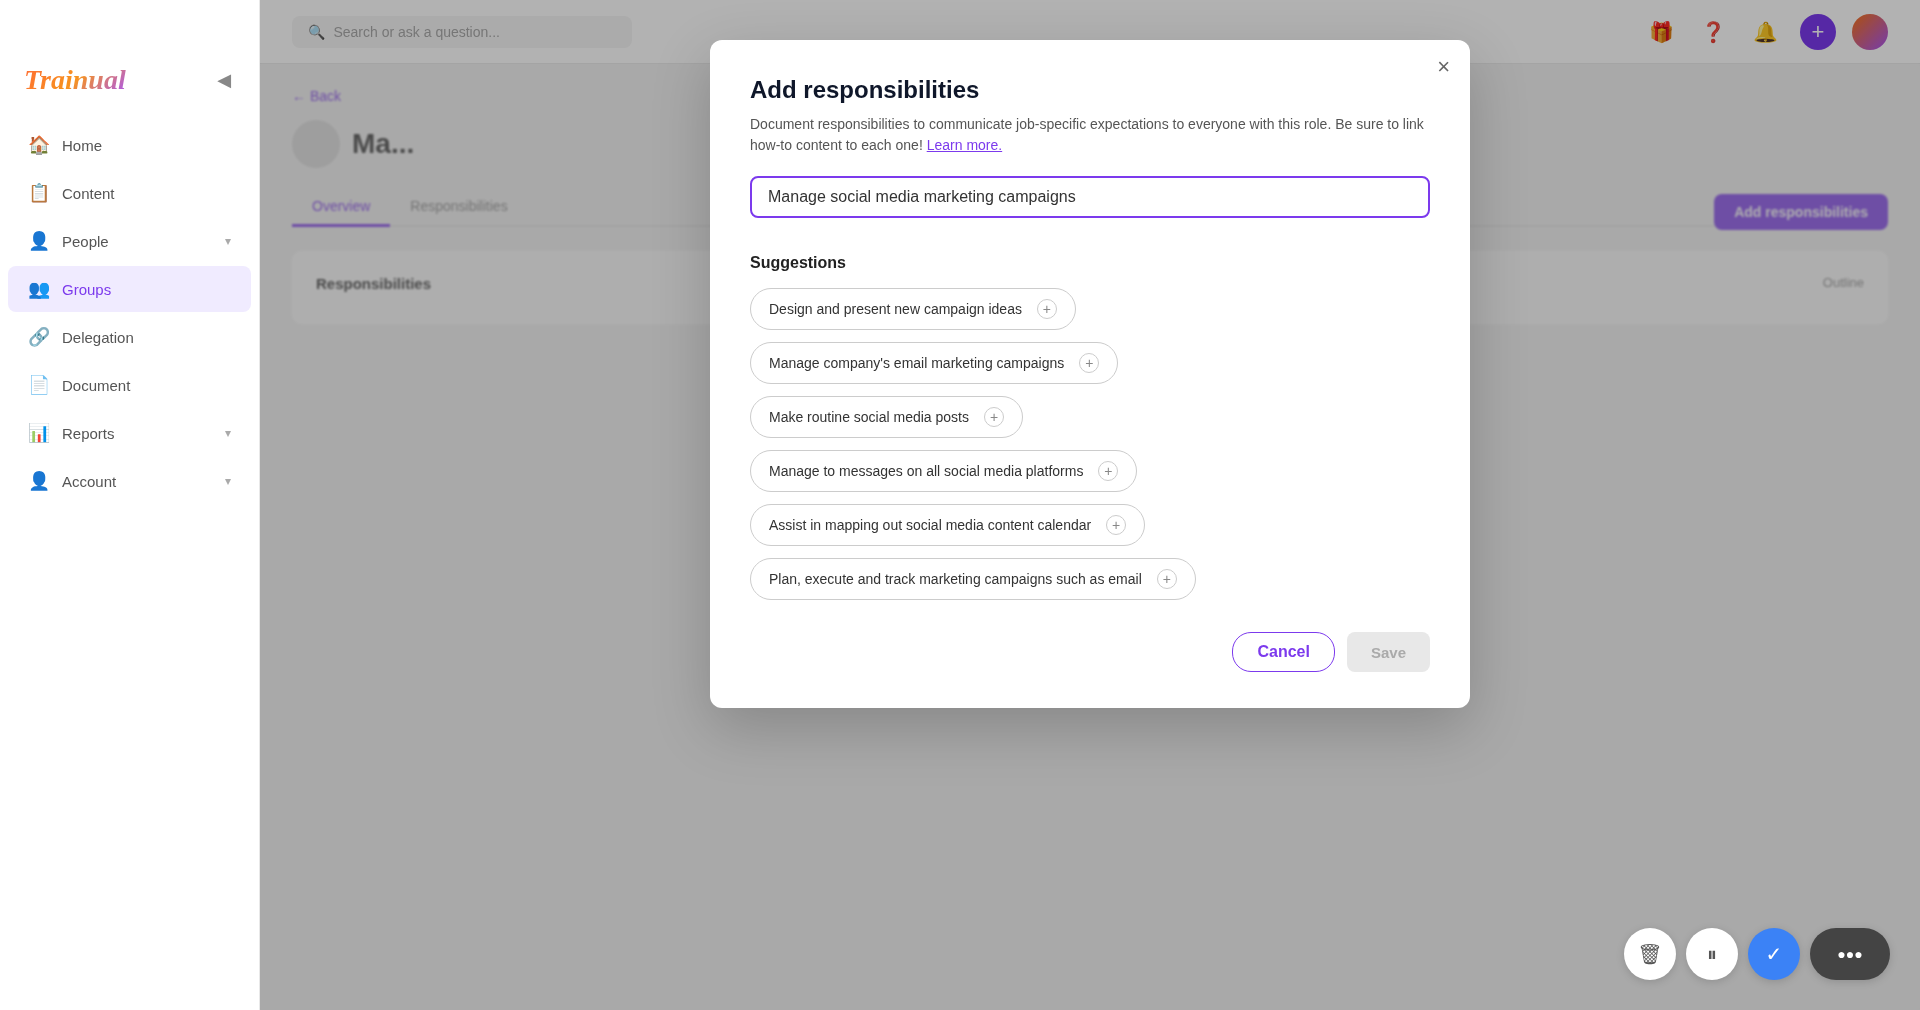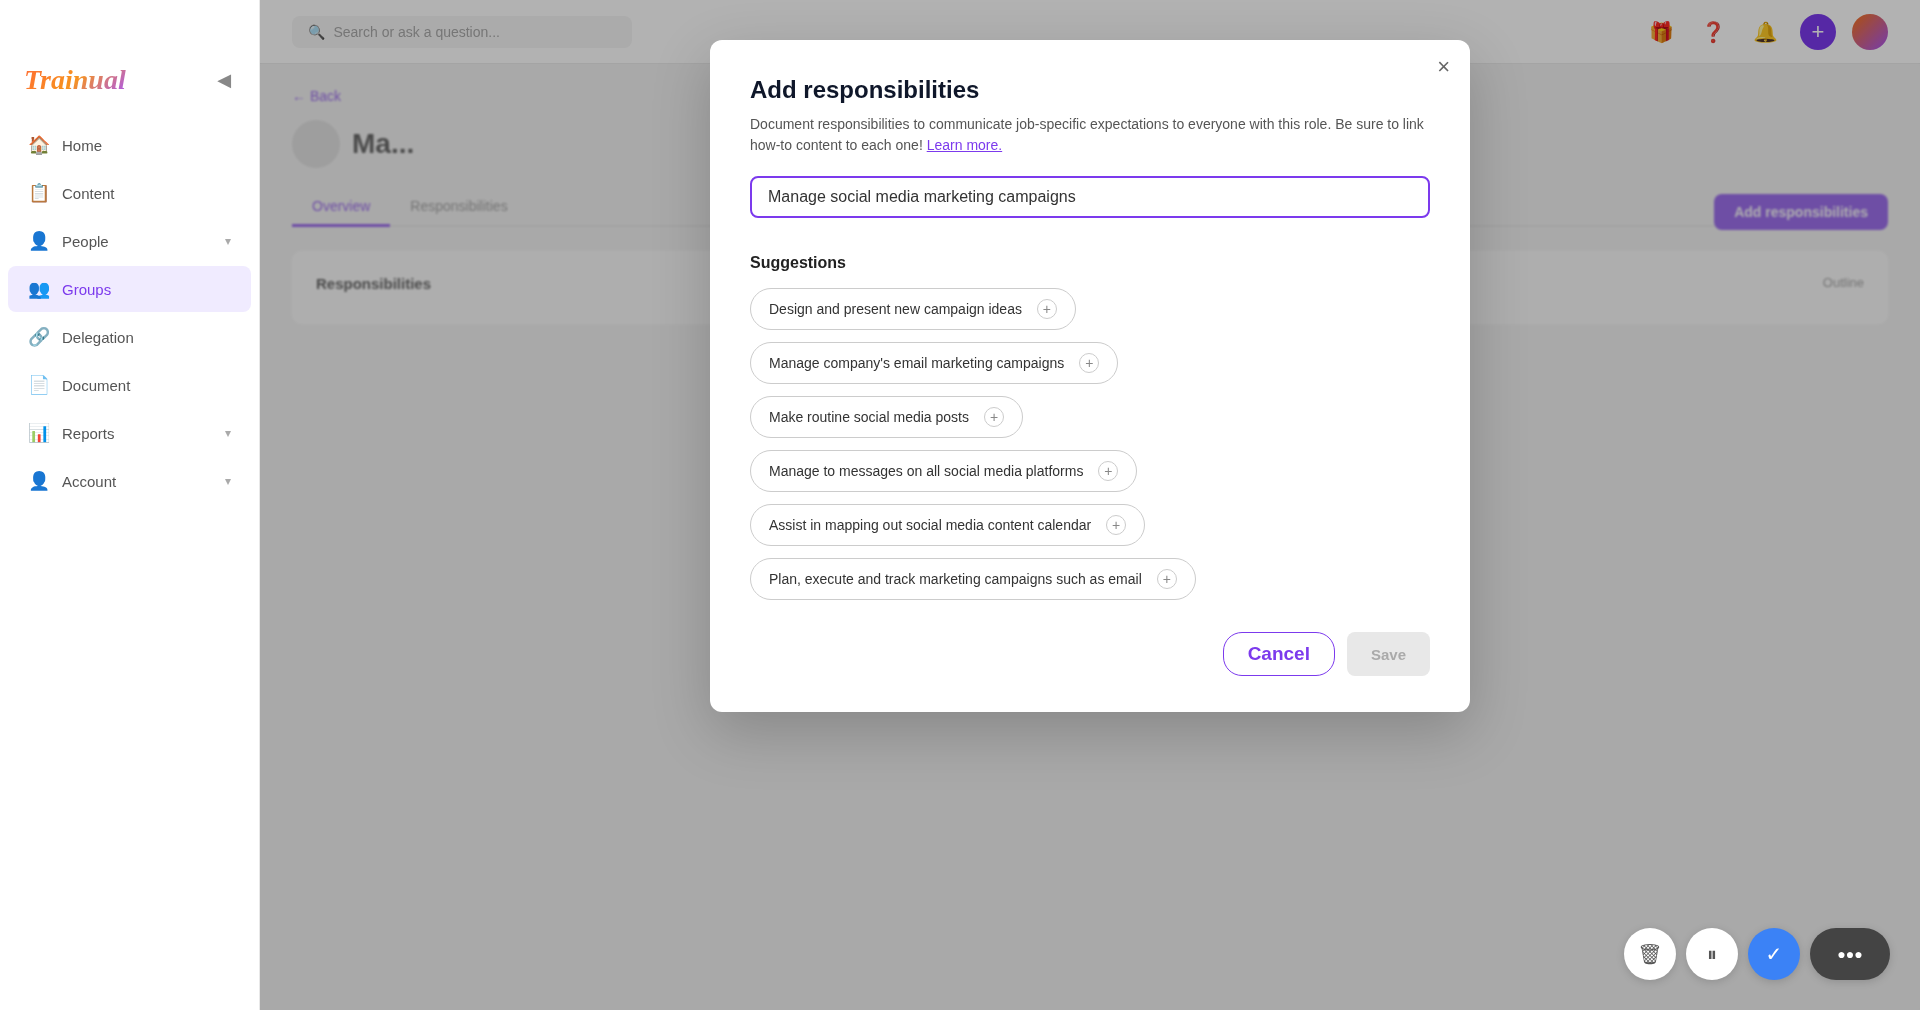--- a/index.html
+++ b/index.html
@@ -298,21 +298,21 @@
       display: flex;
       justify-content: flex-end;
       gap: 12px;
     }
     .btn-cancel {
       background: #fff;
       border: 1.5px solid #7c3aed;
       color: #7c3aed;
       border-radius: 19px;
       padding: 10px 24px;
-      font-size: 19px;
+      font-size: 16px;
       font-weight: 600;
       cursor: pointer;
     }
     .btn-save {
       background: #e8e8e8;
       border: none;
       color: #aaa;
       border-radius: 8px;
       padding: 2px 24px;
       font-size: 15px;

